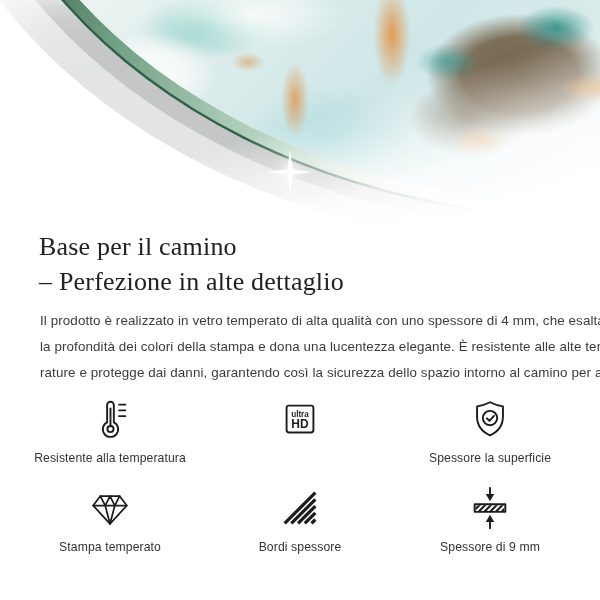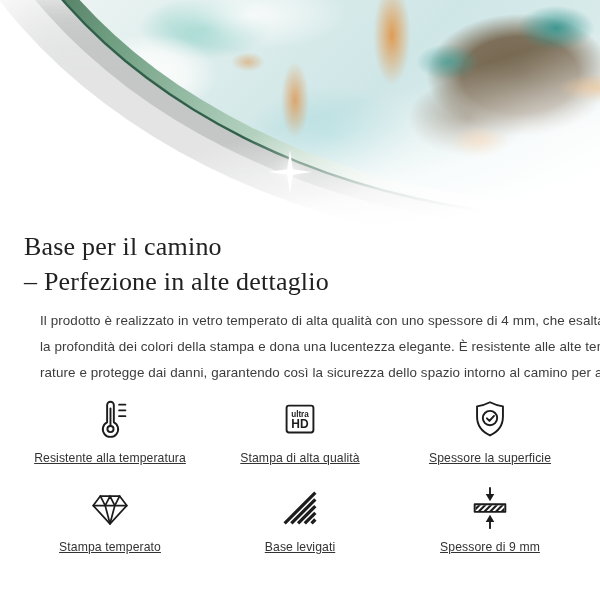--- a/index.html
+++ b/index.html
@@ -41,39 +41,39 @@
   .hero-fade {
     background:
       linear-gradient(163deg, rgba(255,255,255,0) 50%, rgba(255,255,255,.85) 72%, #fff 85%),
       linear-gradient(to bottom, rgba(255,255,255,0) 82%, rgba(255,255,255,.95) 100%);
   }
   .sparkle { position: absolute; left: 268px; top: 150px; width: 44px; height: 44px;
              filter: drop-shadow(0 0 6px rgba(255,255,255,.95)); }
 
   
   .title {
-    position: absolute; left: 24px; top: 229px;
+    position: absolute; left: 39px; top: 229px;
     font-family: "Liberation Serif", serif; font-size: 26px; line-height: 35px;
     color: #212121; font-weight: 400; letter-spacing: .2px;
   }
   .desc {
     position: absolute; left: 40px; top: 308px;
     font-size: 13.4px; line-height: 26px; color: #3c3c3c; letter-spacing: .1px;
     white-space: nowrap;
   }
 
   
   .features {
     position: absolute; left: 15px; top: 396px; width: 570px;
     display: grid; grid-template-columns: repeat(3, 1fr); row-gap: 20px;
   }
   .feature { display: flex; flex-direction: column; align-items: center; }
   .feature .icon-box { width: 46px; height: 46px; display: flex; align-items: center; justify-content: flex-start; }
   .feature svg { width: 46px; height: 46px; }
-  .feature .flabel { margin-top: 9px; font-size: 12.2px; color: #333333; letter-spacing: .1px; text-decoration: underline; }
+  .feature .flabel { margin-top: 9px; font-size: 12.2px; color: #333333; letter-spacing: .1px; }
 
   .ic { stroke: #1c1c1c; fill: none; stroke-width: 2; stroke-linecap: round; stroke-linejoin: round; }
   .ic-thin { stroke-width: 1.8; }
   .ic-fill { fill: #1c1c1c; stroke: none; }
   .ic-txt { fill: #1c1c1c; font-family: "Liberation Sans", sans-serif; }
 </style>
 </head>
 <body>
 
 <div class="hero">
@@ -116,21 +116,20 @@
   </div>
 
   <div class="feature">
     <div class="icon-box">
       <svg viewBox="0 0 48 48">
         <rect class="ic" x="10" y="10" width="28" height="28" rx="2.5" stroke-width="2.5"></rect>
         <text class="ic-txt" x="24" y="21.5" text-anchor="middle" font-size="8.5" font-weight="700">ultra</text>
         <text class="ic-txt" x="24" y="33.5" text-anchor="middle" font-size="12.5" font-weight="800">HD</text>
       </svg>
     </div>
-    <div class="flabel">Stampa di alta qualità</div>
   </div>
 
   <div class="feature">
     <div class="icon-box">
       <svg viewBox="0 0 48 48">
         <path class="ic" d="M24 6.5 C28.5 8.8 33 10.2 37.5 10.8 V21.5 C37.5 30.8 32 37.6 24 41.2 C16 37.6 10.5 30.8 10.5 21.5 V10.8 C15 10.2 19.5 8.8 24 6.5 Z"></path>
         <circle class="ic" cx="24" cy="23" r="7.5"></circle>
         <polyline class="ic" points="20.8 23.3 23.4 26 28.2 20.8"></polyline>
       </svg>
     </div>
@@ -154,21 +153,21 @@
       <svg viewBox="0 0 48 48">
         <g stroke="#1c1c1c" stroke-width="3.4" stroke-linecap="butt">
           <line x1="8" y1="40" x2="40" y2="8"></line>
           <line x1="15" y1="40" x2="40" y2="15"></line>
           <line x1="22" y1="40" x2="40" y2="22"></line>
           <line x1="29" y1="40" x2="40" y2="29"></line>
           <line x1="36" y1="40" x2="40" y2="36"></line>
         </g>
       </svg>
     </div>
-    <div class="flabel">Base levigati</div>
+    <div class="flabel">Bordi spessore</div>
   </div>
 
   <div class="feature">
     <div class="icon-box">
       <svg viewBox="0 0 48 48">
         <defs>
             <clipPath id="barclip">
               <rect x="9" y="21" width="30" height="6"></rect>
             </clipPath>
           </defs>

